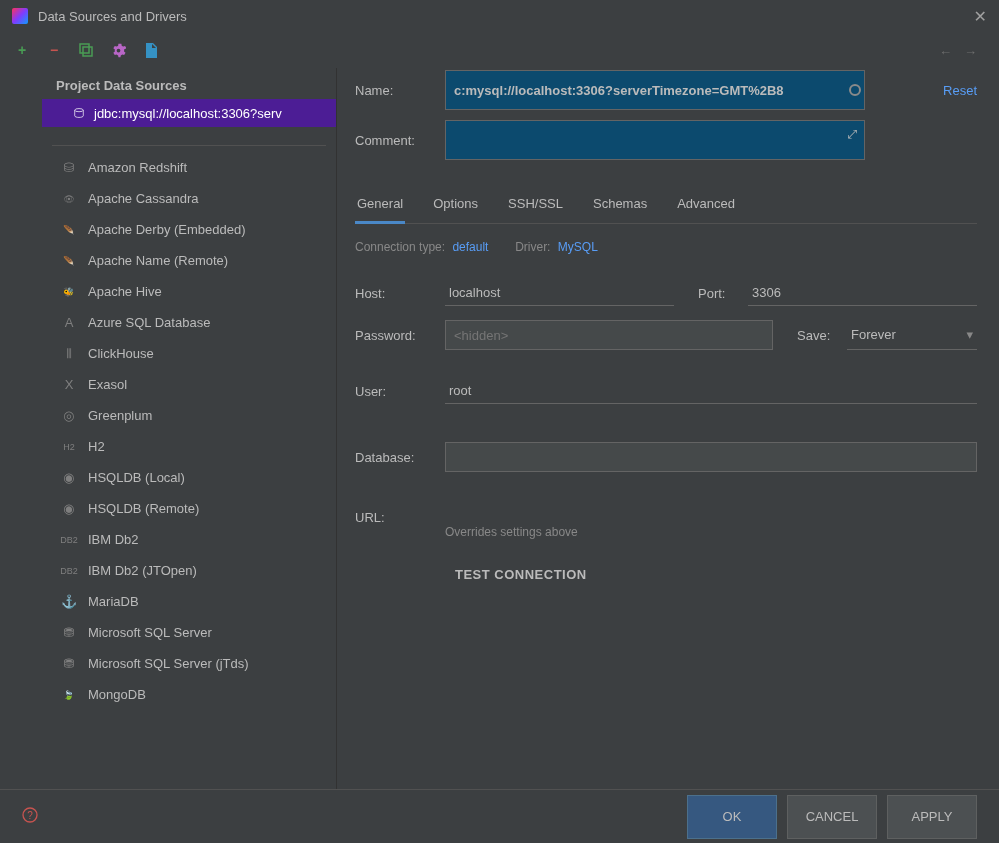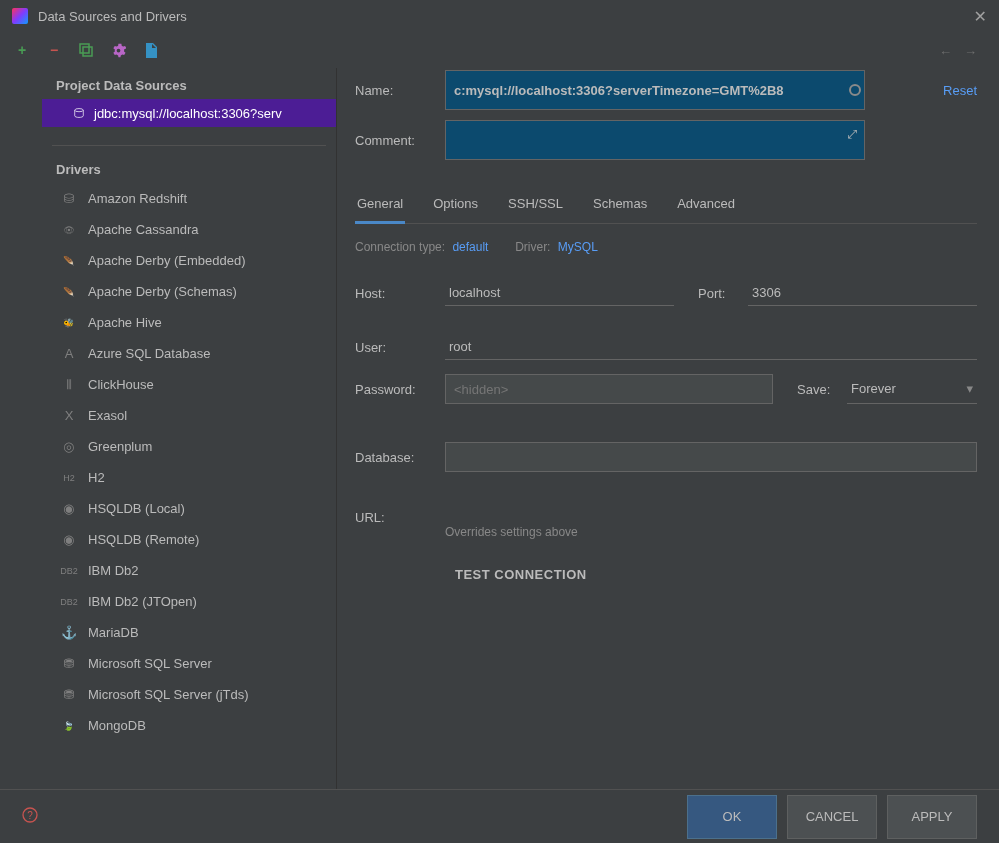--- a/index.html
+++ b/index.html
@@ -284,37 +284,36 @@
     <div class="ds-item">
       <span class="mini-icon">
         <svg width="10" height="12" viewBox="0 0 14 14">
             <ellipse cx="7" cy="3" rx="6" ry="2.2" fill="none" stroke="#fff" stroke-width="1"></ellipse>
             <path d="M1 3v8c0 1.2 2.7 2.2 6 2.2s6-1 6-2.2V3" fill="none" stroke="#fff" stroke-width="1"></path>
           </svg>
       </span>
       <span>jdbc:mysql://localhost:3306?serv</span>
     </div>
     <div class="divider"></div>
-    <div class="section-header">Drivers</div>
     <div class="driver-list" id="driver-list">
         <div class="driver-item">
           <span class="d-icon" style="font-size: 13px;">⛁</span>
           <span>Amazon Redshift</span>
         </div>
         <div class="driver-item">
           <span class="d-icon" style="font-size: 9px;">👁</span>
           <span>Apache Cassandra</span>
         </div>
         <div class="driver-item">
           <span class="d-icon" style="font-size: 9px;">🪶</span>
           <span>Apache Derby (Embedded)</span>
         </div>
         <div class="driver-item">
           <span class="d-icon" style="font-size: 9px;">🪶</span>
-          <span>Apache Derby (Schemas)</span>
+          <span>Apache Name (Remote)</span>
         </div>
         <div class="driver-item">
           <span class="d-icon" style="font-size: 9px;">🐝</span>
           <span>Apache Hive</span>
         </div>
         <div class="driver-item">
           <span class="d-icon" style="font-size: 13px;">A</span>
           <span>Azure SQL Database</span>
         </div>
         <div class="driver-item">
@@ -397,35 +396,35 @@
       <span class="gap"></span>
       <span>Driver:</span>
       <span class="blue" style="margin-left:4px;">MySQL</span>
     </div>
 
     <div class="form-row" style="margin-top:26px;">
       <span class="form-label">Host:</span>
       <input class="form-underline" value="localhost" style="">
       <span class="form-label port-label">Port:</span>
       <input class="form-underline port-input" value="3306" style="">
-    </div>
-
-    <div class="form-row" style="margin-top:28px;">
-      <span class="form-label">User:</span>
-      <input class="form-underline" value="root" style="">
     </div>
 
     <div class="form-row" style="margin-top:14px;">
       <span class="form-label">Password:</span>
       <input class="filled-input hidden-ph" placeholder="&lt;hidden&gt;" style="">
       <span class="form-label save-label">Save:</span>
       <div class="save-select">
         <span>Forever</span>
         <span style="color:#888;">▾</span>
       </div>
+    </div>
+
+    <div class="form-row" style="margin-top:28px;">
+      <span class="form-label">User:</span>
+      <input class="form-underline" value="root" style="">
     </div>
 
     <div class="form-row" style="margin-top:38px;">
       <span class="form-label">Database:</span>
       <input class="filled-input" value="" style="">
     </div>
 
     <div class="form-row" style="margin-top:38px;">
       <span class="form-label">URL:</span>
     </div>

